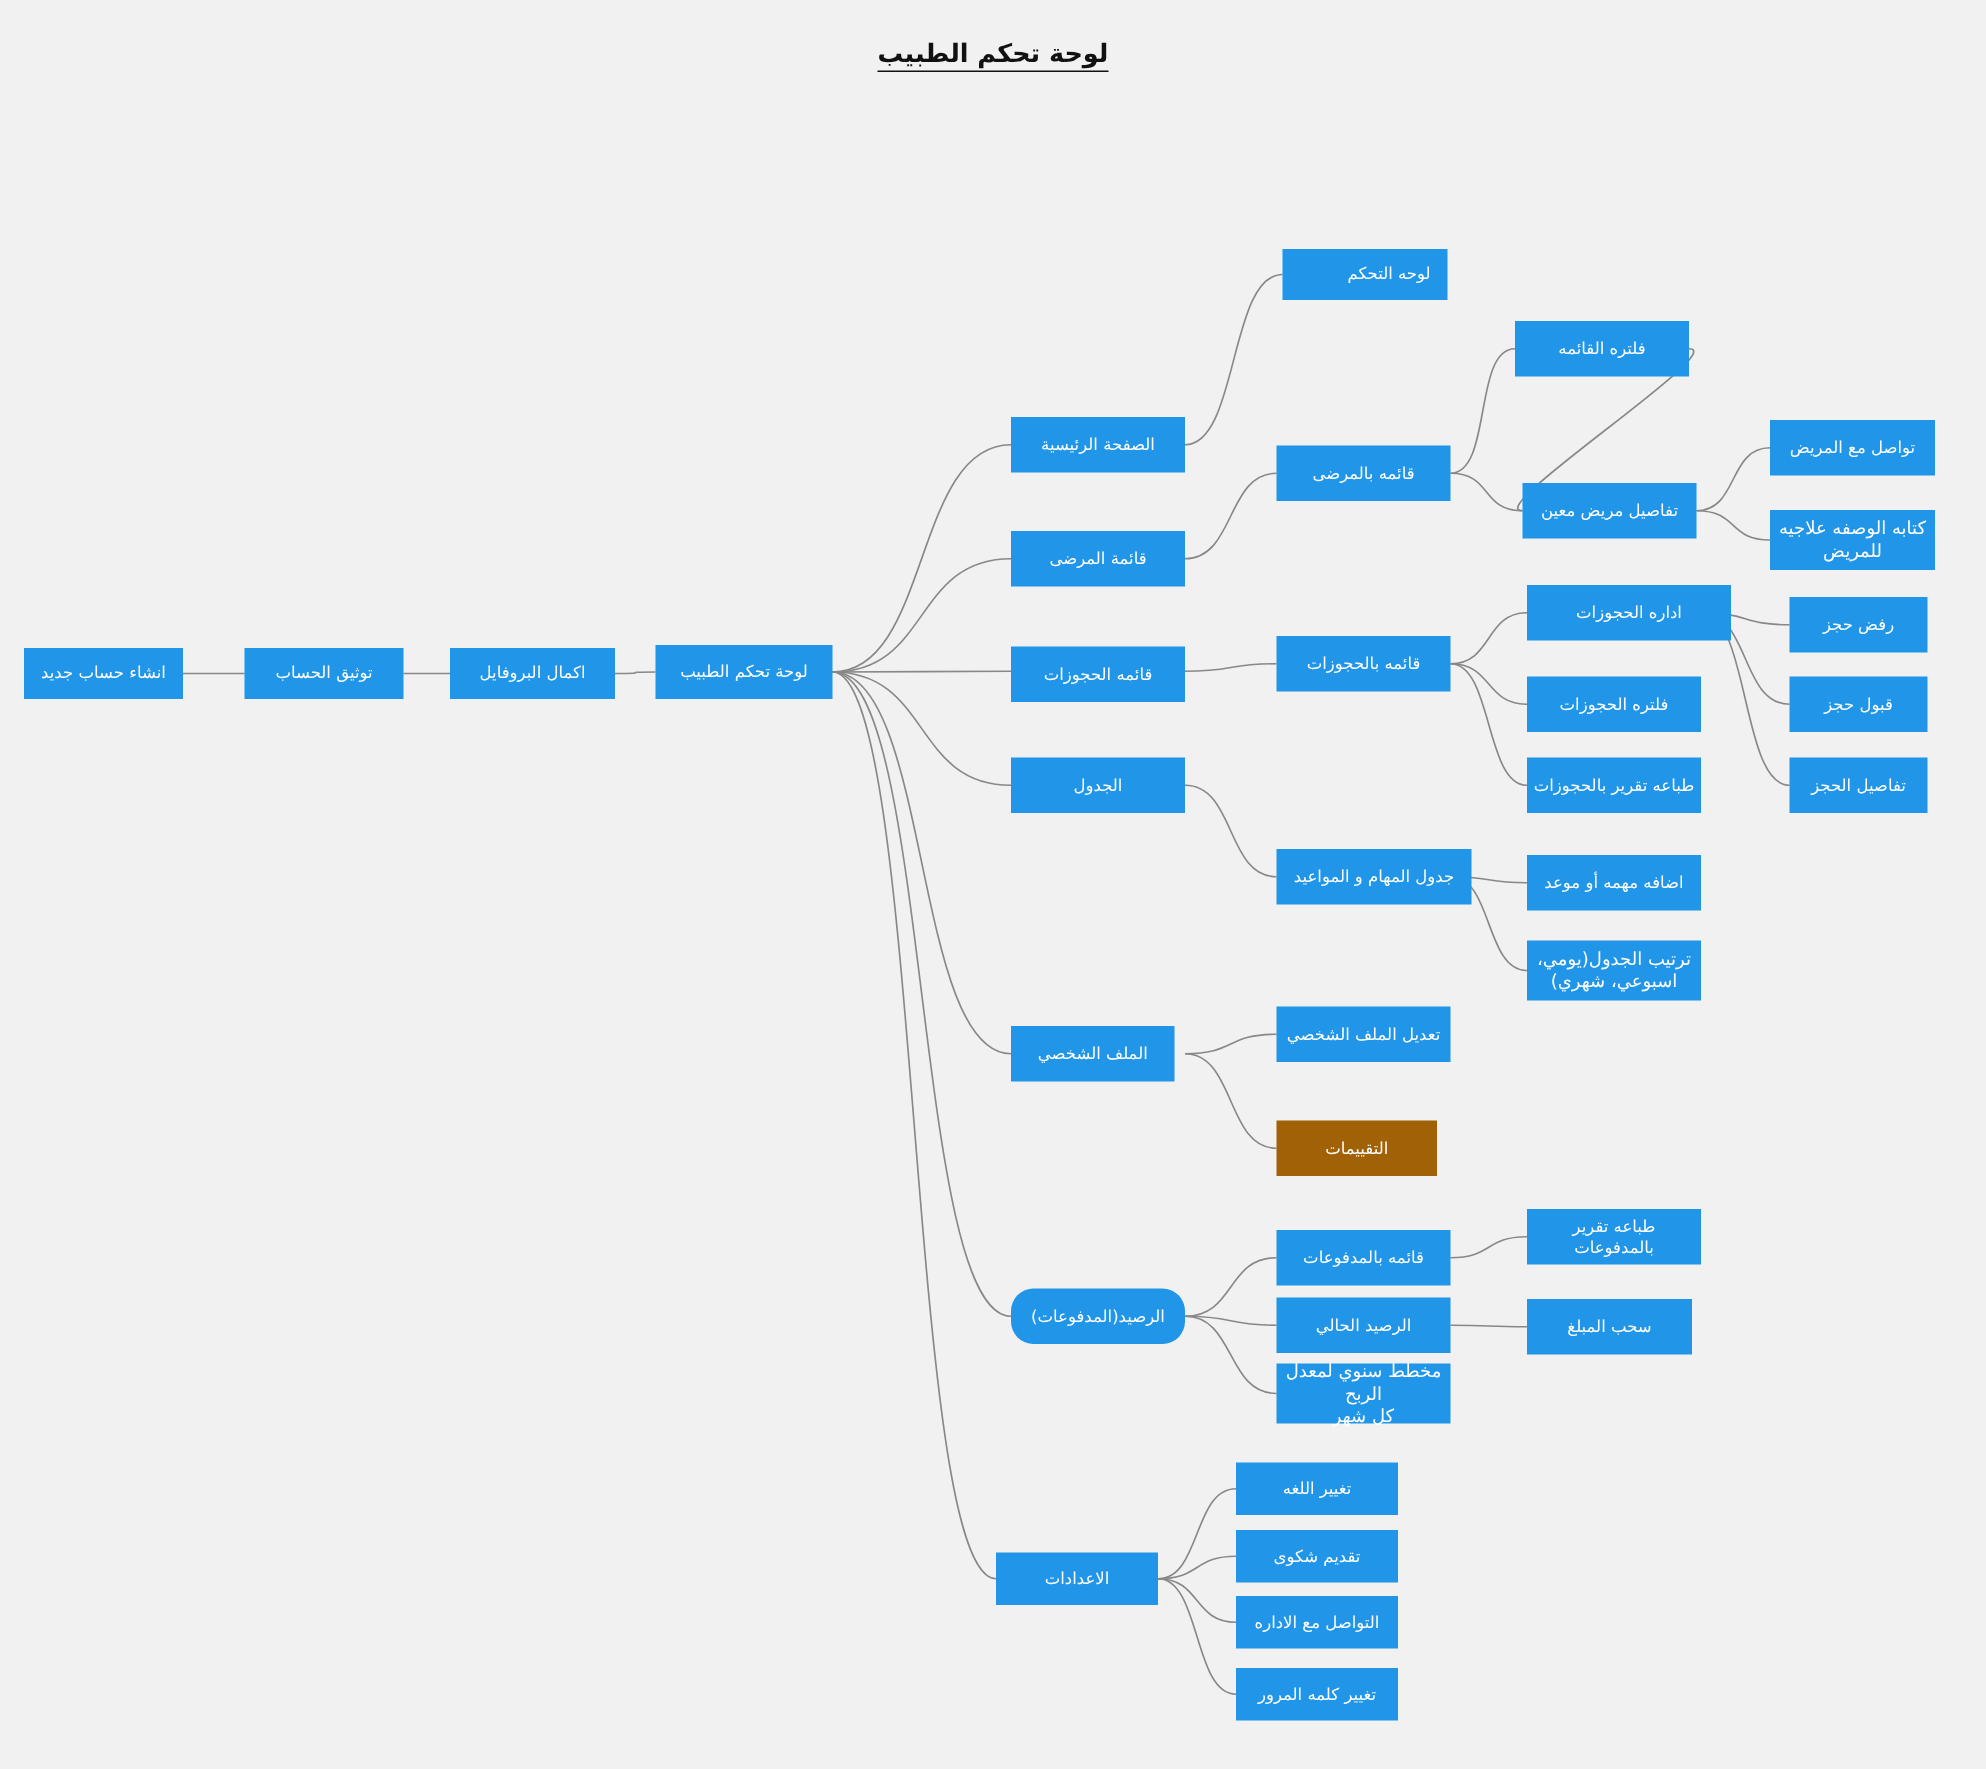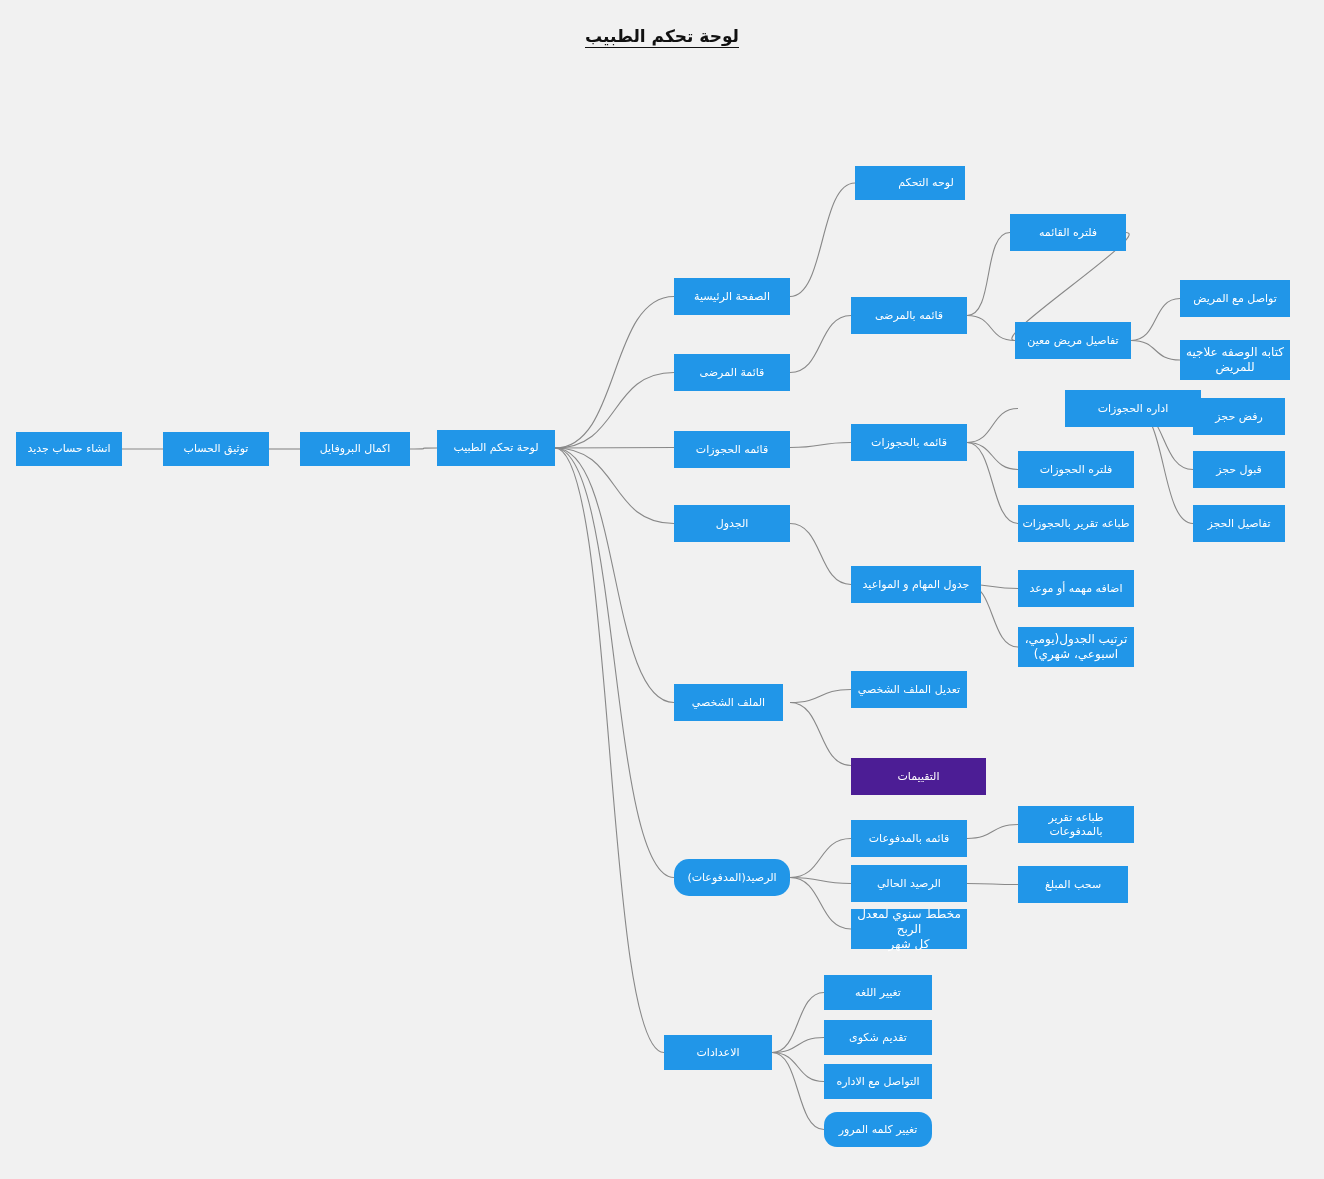--- a/index.html
+++ b/index.html
@@ -158,32 +158,32 @@
       <div class="node" style="left: 674px; top: 431px; width: 116px; height: 37px; background: rgb(33, 150, 232); color: rgb(255, 255, 255);">قائمه الحجوزات</div>
       <div class="node" style="left: 674px; top: 505px; width: 116px; height: 37px; background: rgb(33, 150, 232); color: rgb(255, 255, 255);">الجدول</div>
       <div class="node" style="left: 674px; top: 684px; width: 109px; height: 37px; background: rgb(33, 150, 232); color: rgb(255, 255, 255);">الملف الشخصي</div>
       <div class="node" style="left: 674px; top: 859px; width: 116px; height: 37px; background: rgb(33, 150, 232); color: rgb(255, 255, 255); border-radius: 15px;">الرصيد(المدفوعات)</div>
       <div class="node" style="left: 664px; top: 1035px; width: 108px; height: 35px; background: rgb(33, 150, 232); color: rgb(255, 255, 255);">الاعدادات</div>
       <div class="node" style="left: 855px; top: 166px; width: 110px; height: 34px; background: rgb(33, 150, 232); color: rgb(255, 255, 255); padding-left: 36px;">لوحه التحكم</div>
       <div class="node" style="left: 851px; top: 297px; width: 116px; height: 37px; background: rgb(33, 150, 232); color: rgb(255, 255, 255);">قائمه بالمرضى</div>
       <div class="node" style="left: 851px; top: 424px; width: 116px; height: 37px; background: rgb(33, 150, 232); color: rgb(255, 255, 255);">قائمه بالحجوزات</div>
       <div class="node" style="left: 851px; top: 566px; width: 130px; height: 37px; background: rgb(33, 150, 232); color: rgb(255, 255, 255);">جدول المهام و المواعيد</div>
       <div class="node" style="left: 851px; top: 671px; width: 116px; height: 37px; background: rgb(33, 150, 232); color: rgb(255, 255, 255);">تعديل الملف الشخصي</div>
-      <div class="node" style="left: 851px; top: 747px; width: 135px; height: 37px; background: #4c1d95; color: rgb(255, 255, 255); margin-top: 11px;">التقييمات</div>
+      <div class="node" style="left: 851px; top: 747px; width: 107px; height: 37px; background: #a16207; color: rgb(255, 255, 255);">التقييمات</div>
       <div class="node" style="left: 851px; top: 820px; width: 116px; height: 37px; background: rgb(33, 150, 232); color: rgb(255, 255, 255);">قائمه بالمدفوعات</div>
       <div class="node" style="left: 851px; top: 865px; width: 116px; height: 37px; background: rgb(33, 150, 232); color: rgb(255, 255, 255);">الرصيد الحالي</div>
       <div class="node small-text" style="left: 851px; top: 909px; width: 116px; height: 40px; background: rgb(33, 150, 232); color: rgb(255, 255, 255);">مخطط سنوي لمعدل الربح
 كل شهر</div>
       <div class="node" style="left: 824px; top: 975px; width: 108px; height: 35px; background: rgb(33, 150, 232); color: rgb(255, 255, 255);">تغيير اللغه</div>
       <div class="node" style="left: 824px; top: 1020px; width: 108px; height: 35px; background: rgb(33, 150, 232); color: rgb(255, 255, 255);">تقديم شكوى</div>
       <div class="node" style="left: 824px; top: 1064px; width: 108px; height: 35px; background: rgb(33, 150, 232); color: rgb(255, 255, 255);">التواصل مع الاداره</div>
-      <div class="node" style="left: 824px; top: 1112px; width: 108px; height: 35px; background: rgb(33, 150, 232); color: rgb(255, 255, 255); border-radius: 13px;">تغيير كلمه المرور</div>
+      <div class="node" style="left: 824px; top: 1112px; width: 108px; height: 35px; background: rgb(33, 150, 232); color: rgb(255, 255, 255);">تغيير كلمه المرور</div>
       <div class="node" style="left: 1010px; top: 214px; width: 116px; height: 37px; background: rgb(33, 150, 232); color: rgb(255, 255, 255);">فلتره القائمه</div>
       <div class="node" style="left: 1015px; top: 322px; width: 116px; height: 37px; background: rgb(33, 150, 232); color: rgb(255, 255, 255);">تفاصيل مريض معين</div>
-      <div class="node" style="left: 1018px; top: 390px; width: 136px; height: 37px; background: rgb(33, 150, 232); color: rgb(255, 255, 255); margin-left: 47px;">اداره الحجوزات</div>
+      <div class="node" style="left: 1018px; top: 390px; width: 136px; height: 37px; background: rgb(33, 150, 232); color: rgb(255, 255, 255);">اداره الحجوزات</div>
       <div class="node" style="left: 1018px; top: 451px; width: 116px; height: 37px; background: rgb(33, 150, 232); color: rgb(255, 255, 255);">فلتره الحجوزات</div>
       <div class="node" style="left: 1018px; top: 505px; width: 116px; height: 37px; background: rgb(33, 150, 232); color: rgb(255, 255, 255);">طباعه تقرير بالحجوزات</div>
       <div class="node" style="left: 1018px; top: 570px; width: 116px; height: 37px; background: rgb(33, 150, 232); color: rgb(255, 255, 255);">اضافه مهمه أو موعد</div>
       <div class="node small-text" style="left: 1018px; top: 627px; width: 116px; height: 40px; background: rgb(33, 150, 232); color: rgb(255, 255, 255);">ترتيب الجدول(يومي،
 اسبوعي، شهري)</div>
       <div class="node" style="left: 1018px; top: 806px; width: 116px; height: 37px; background: rgb(33, 150, 232); color: rgb(255, 255, 255);">طباعه تقرير بالمدفوعات</div>
       <div class="node" style="left: 1018px; top: 866px; width: 110px; height: 37px; background: rgb(33, 150, 232); color: rgb(255, 255, 255);">سحب المبلغ</div>
       <div class="node" style="left: 1180px; top: 280px; width: 110px; height: 37px; background: rgb(33, 150, 232); color: rgb(255, 255, 255);">تواصل مع المريض</div>
       <div class="node small-text" style="left: 1180px; top: 340px; width: 110px; height: 40px; background: rgb(33, 150, 232); color: rgb(255, 255, 255);">كتابه الوصفه علاجيه
 للمريض</div>

